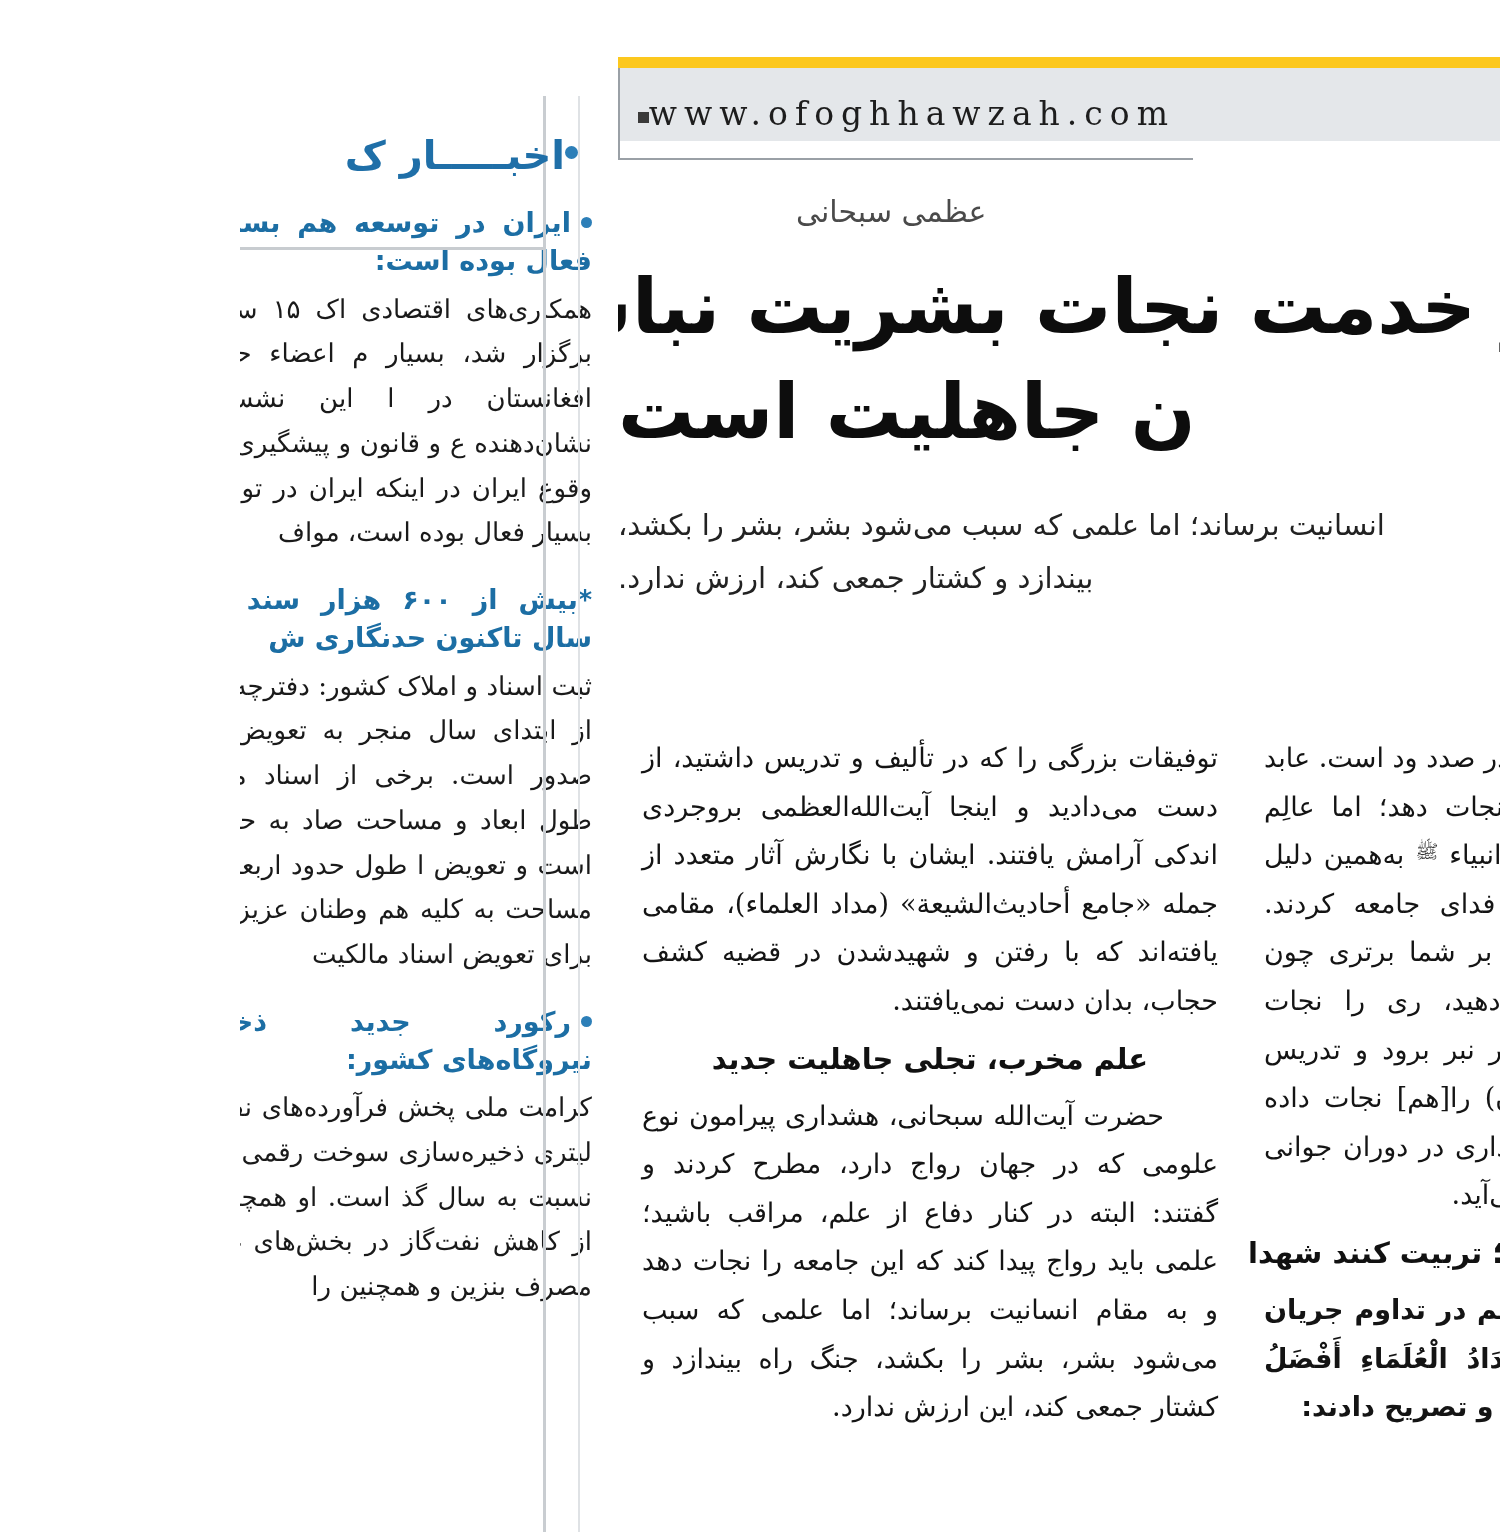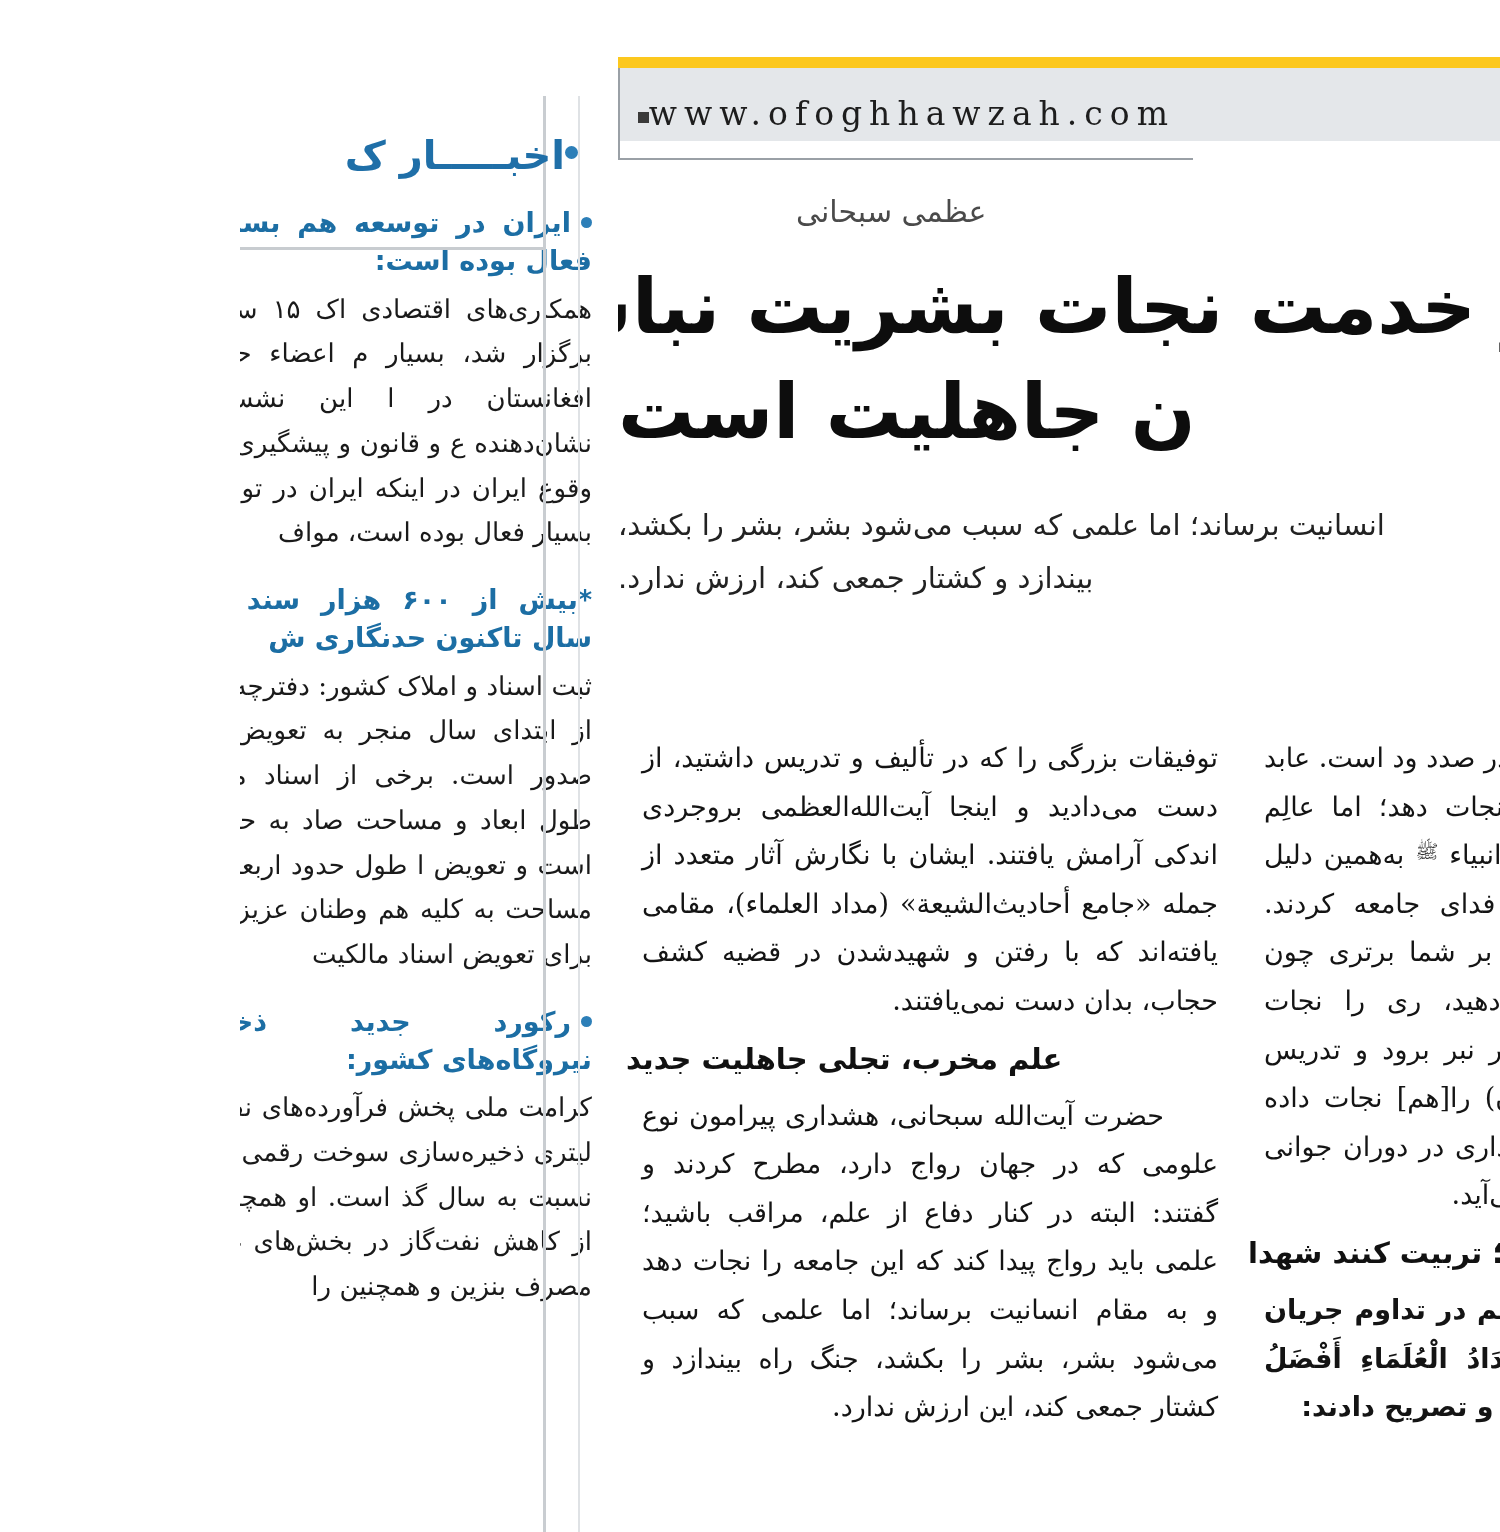--- a/index.html
+++ b/index.html
@@ -253,21 +253,21 @@
   }
   .col-right p {
     text-align: justify;
     text-align-last: right;
   }
   .col p + p { margin-top: 0; }
   .subhead {
     font-size: 29px;
     font-weight: 800;
     color: #111;
-    text-align: left;
+    text-align: center;
     margin: 12px 0 8px 0;
     font-family: "DejaVu Sans", "Liberation Sans", sans-serif;
     white-space: nowrap;
   }
   .col-right .subhead { text-align: left; }
   .indent { display: inline-block; width: 54px; }
   .hadith {
     font-family: "DejaVu Sans", "Liberation Sans", sans-serif;
     font-weight: 600;
   }

